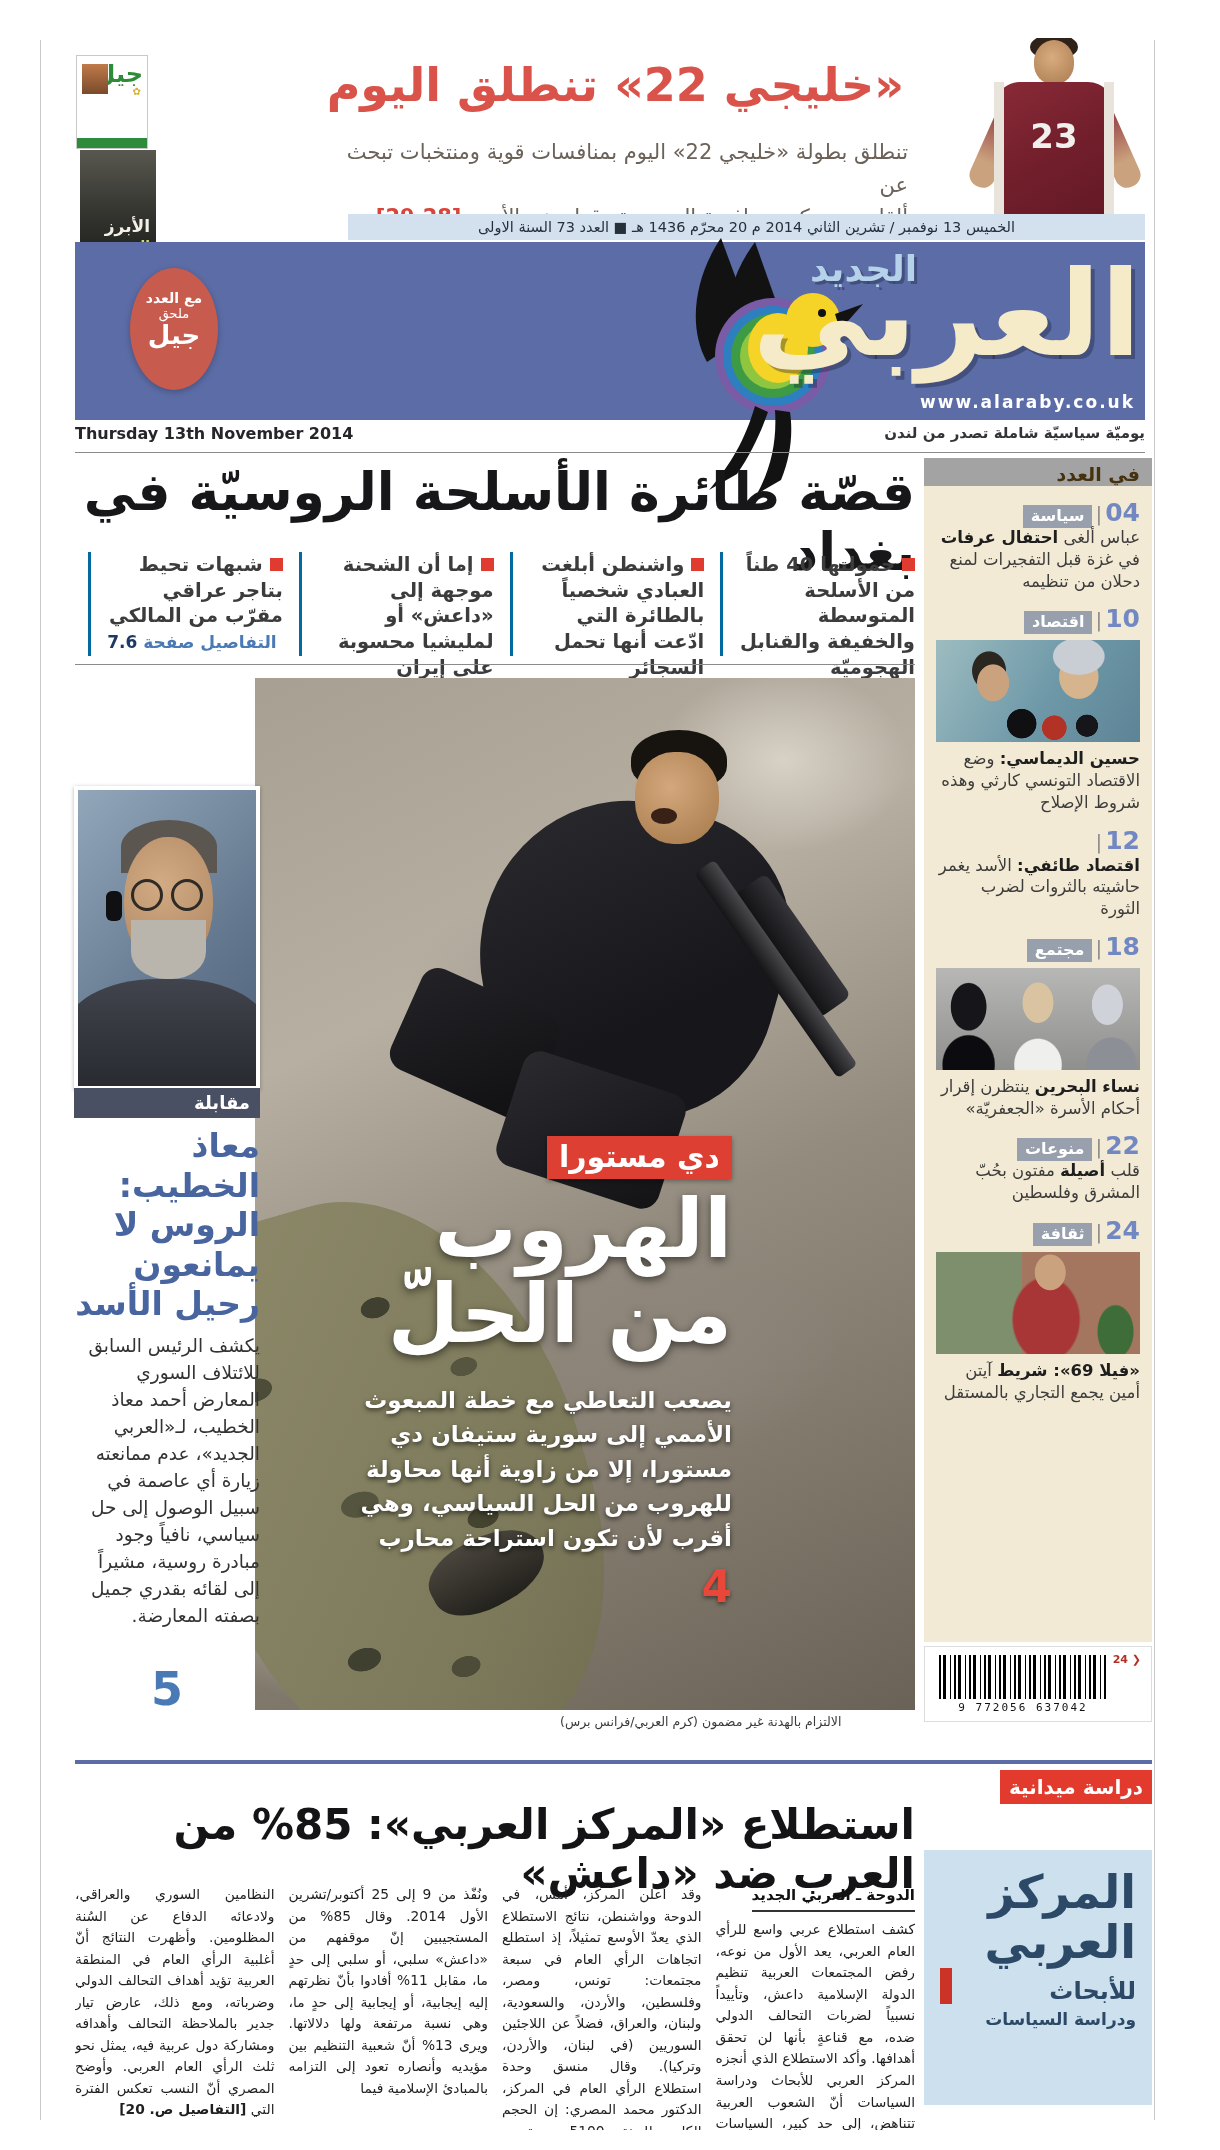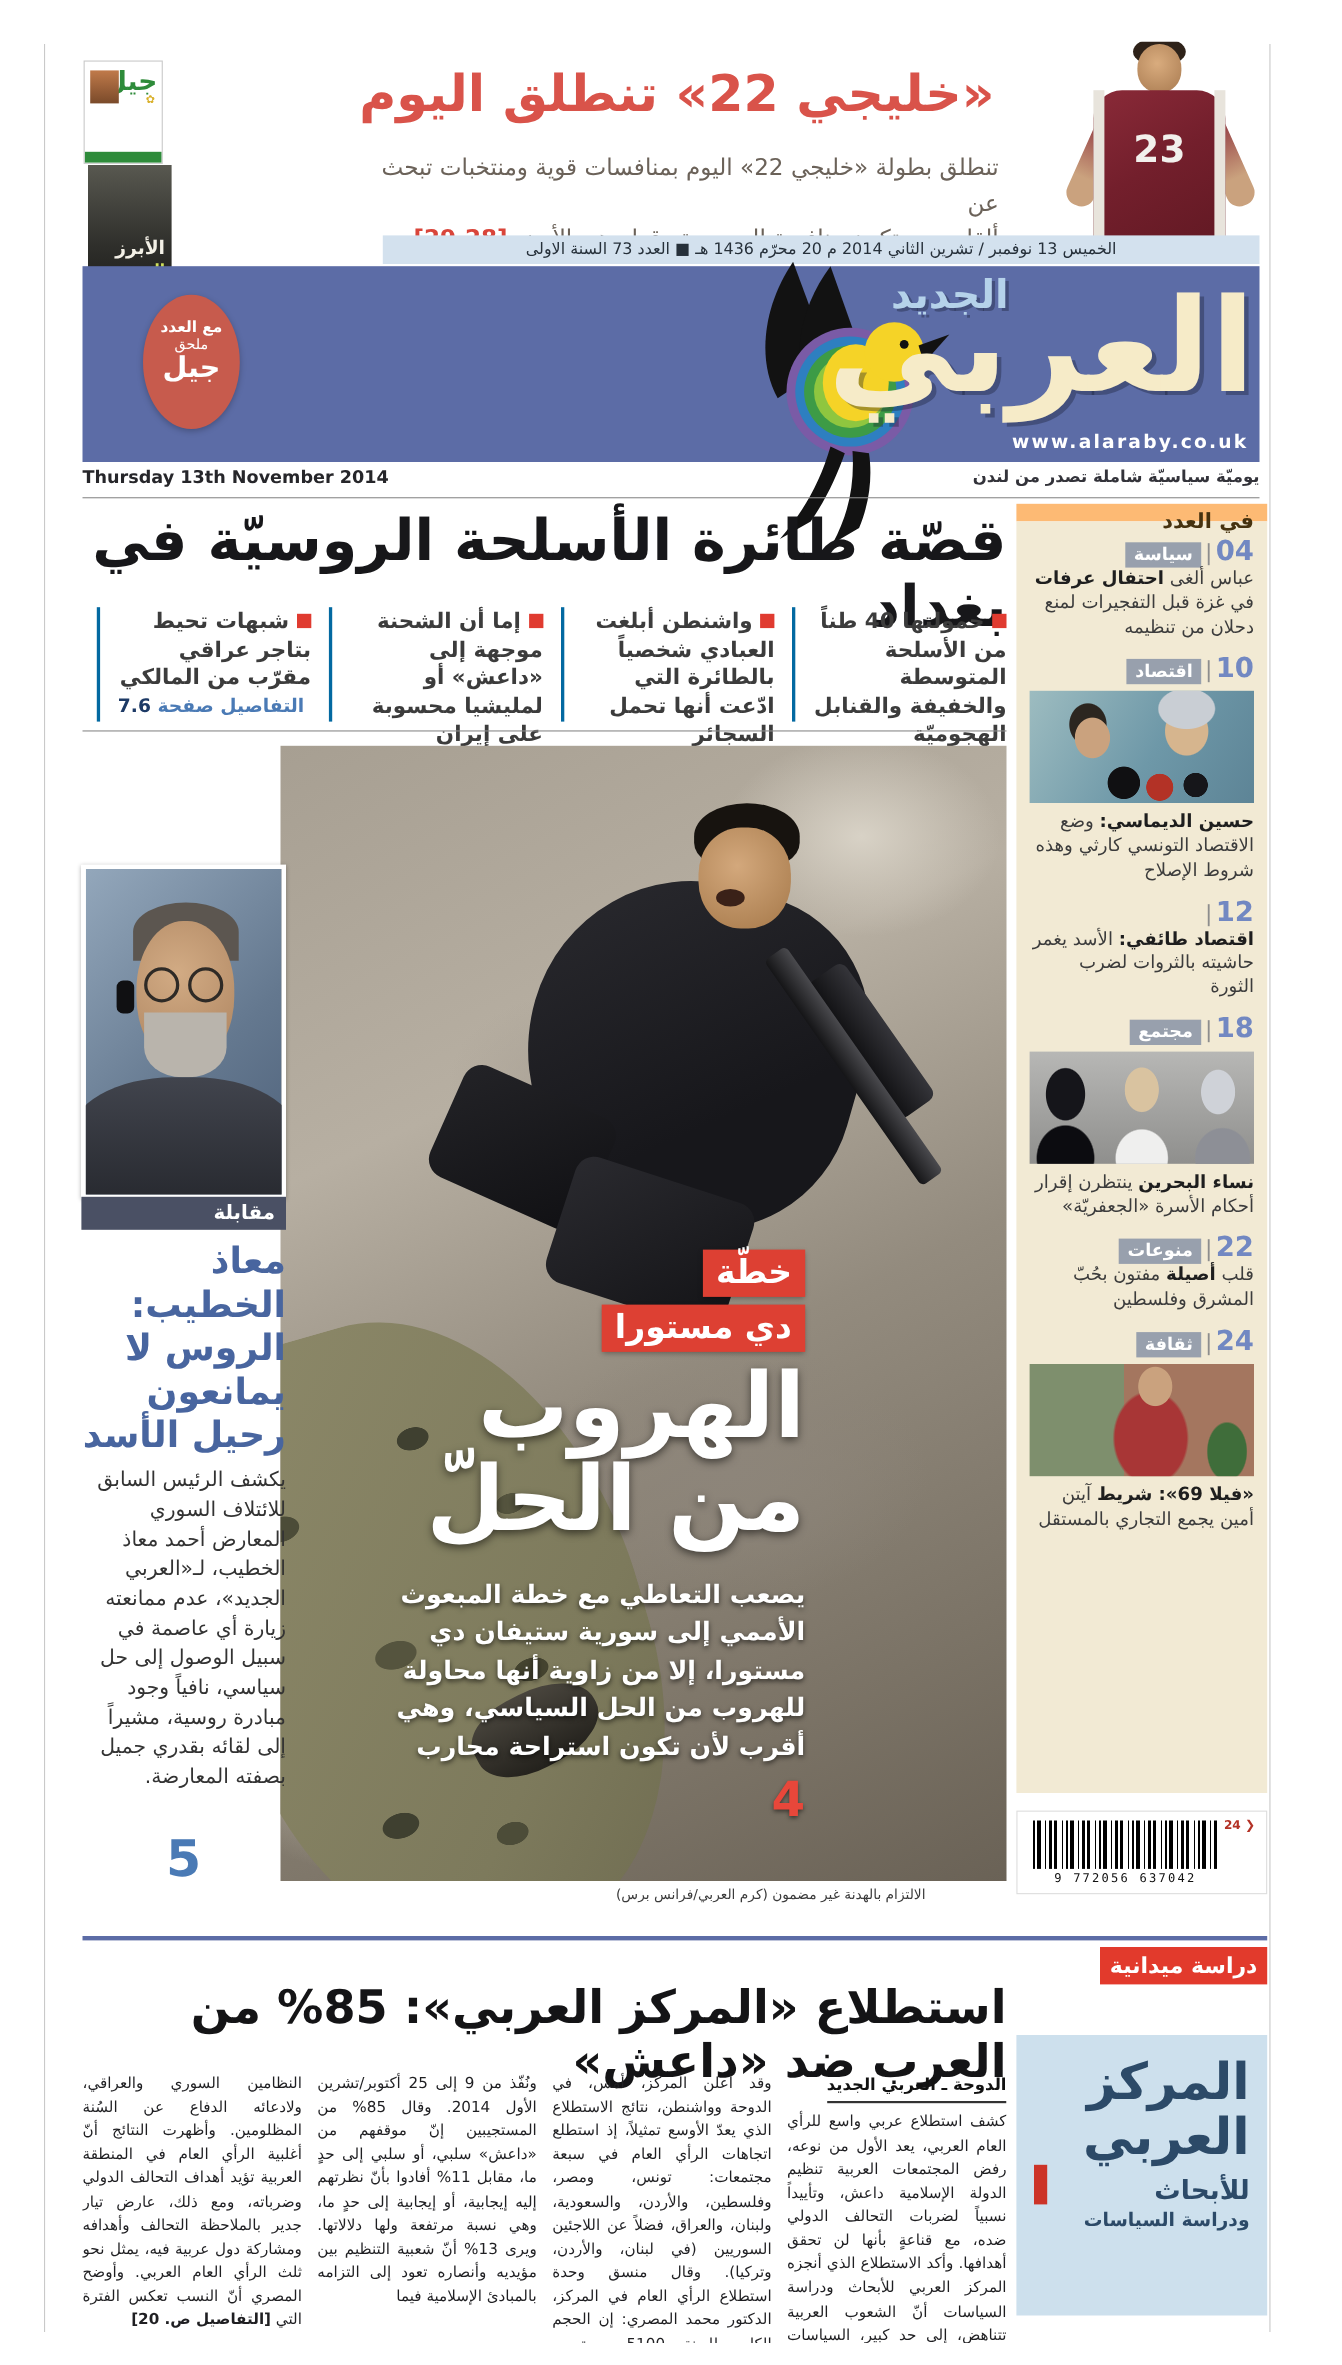--- a/index.html
+++ b/index.html
@@ -126,21 +126,21 @@
   .k-phone{position:absolute;left:16%;top:34%;width:16px;height:30px;border-radius:6px;background:#101012;}
   .int-label{left:74px;top:1088px;width:186px;height:30px;background:#4a5064;color:#fff;font-size:18px;
              font-weight:700;line-height:30px;padding-right:10px;box-sizing:border-box;}
   .int-head{left:74px;top:1126px;width:186px;text-align:right;font-size:33px;font-weight:900;
             color:#48659f;line-height:1.2;letter-spacing:-1px;}
   .int-body{left:74px;top:1332px;width:186px;text-align:right;font-size:18.5px;line-height:1.46;
             color:#333;font-weight:500;}
   .int-page{left:74px;top:1662px;width:186px;text-align:center;font-size:46px;font-weight:900;color:#4a7ab5;}
   
   .sb{left:924px;top:458px;width:228px;}
-  .sb-header{height:16px;background:#fdba74;color:#46320f;font-size:19px;font-weight:900;
+  .sb-header{height:28px;background:#a3a3a3;color:#46320f;font-size:19px;font-weight:900;
              line-height:32px;padding-right:12px;box-sizing:border-box;}
   .sb-body{background:#f2ead4;padding:12px 12px 6px;box-sizing:border-box;height:1156px;overflow:hidden;}
   .sb-sec{margin-bottom:12px;text-align:right;}
   .sb-num{color:#7288c2;font-size:25px;font-weight:900;}
   .sb-sep{color:#8d8d8d;font-size:20px;margin:0 3px;}
   .sb-cat{background:#98a0ad;color:#fff;font-size:16px;font-weight:900;padding:1px 8px 3px;}
   .sb-photo{width:100%;height:102px;margin:7px 0 6px;}
   .sb-text{font-size:16.5px;line-height:1.32;color:#3c3c3c;font-weight:500;}
   .sb-text b{color:#1e1e1e;}
   .ph-press{background:
@@ -286,21 +286,20 @@
     <div class="s-head"></div>
     <div class="s-mouth"></div>
     <div class="s-bag1"></div>
     <div class="s-bag2"></div>
     <div class="s-rifle2"></div>
     <div class="s-rifle"></div>
     <div class="s-camo"></div>
     <div class="s-boot"></div>
   </div>
   <div class="abs feat">
-    <div><span class="kick">خطّة</span></div>
     <div><span class="kick">دي مستورا</span></div>
     <div class="t">الهروب</div>
     <div class="t">من الحلّ</div>
     <div class="fbody">يصعب التعاطي مع خطة المبعوث الأممي إلى سورية ستيفان دي مستورا، إلا من زاوية أنها محاولة للهروب من الحل السياسي، وهي أقرب لأن تكون استراحة محارب</div>
     <div class="fpage">4</div>
   </div>
   <div class="abs caption">الالتزام بالهدنة غير مضمون (كرم العربي/فرانس برس)</div>
 
   <div class="abs khatib">
     <div class="k-hair"></div>

